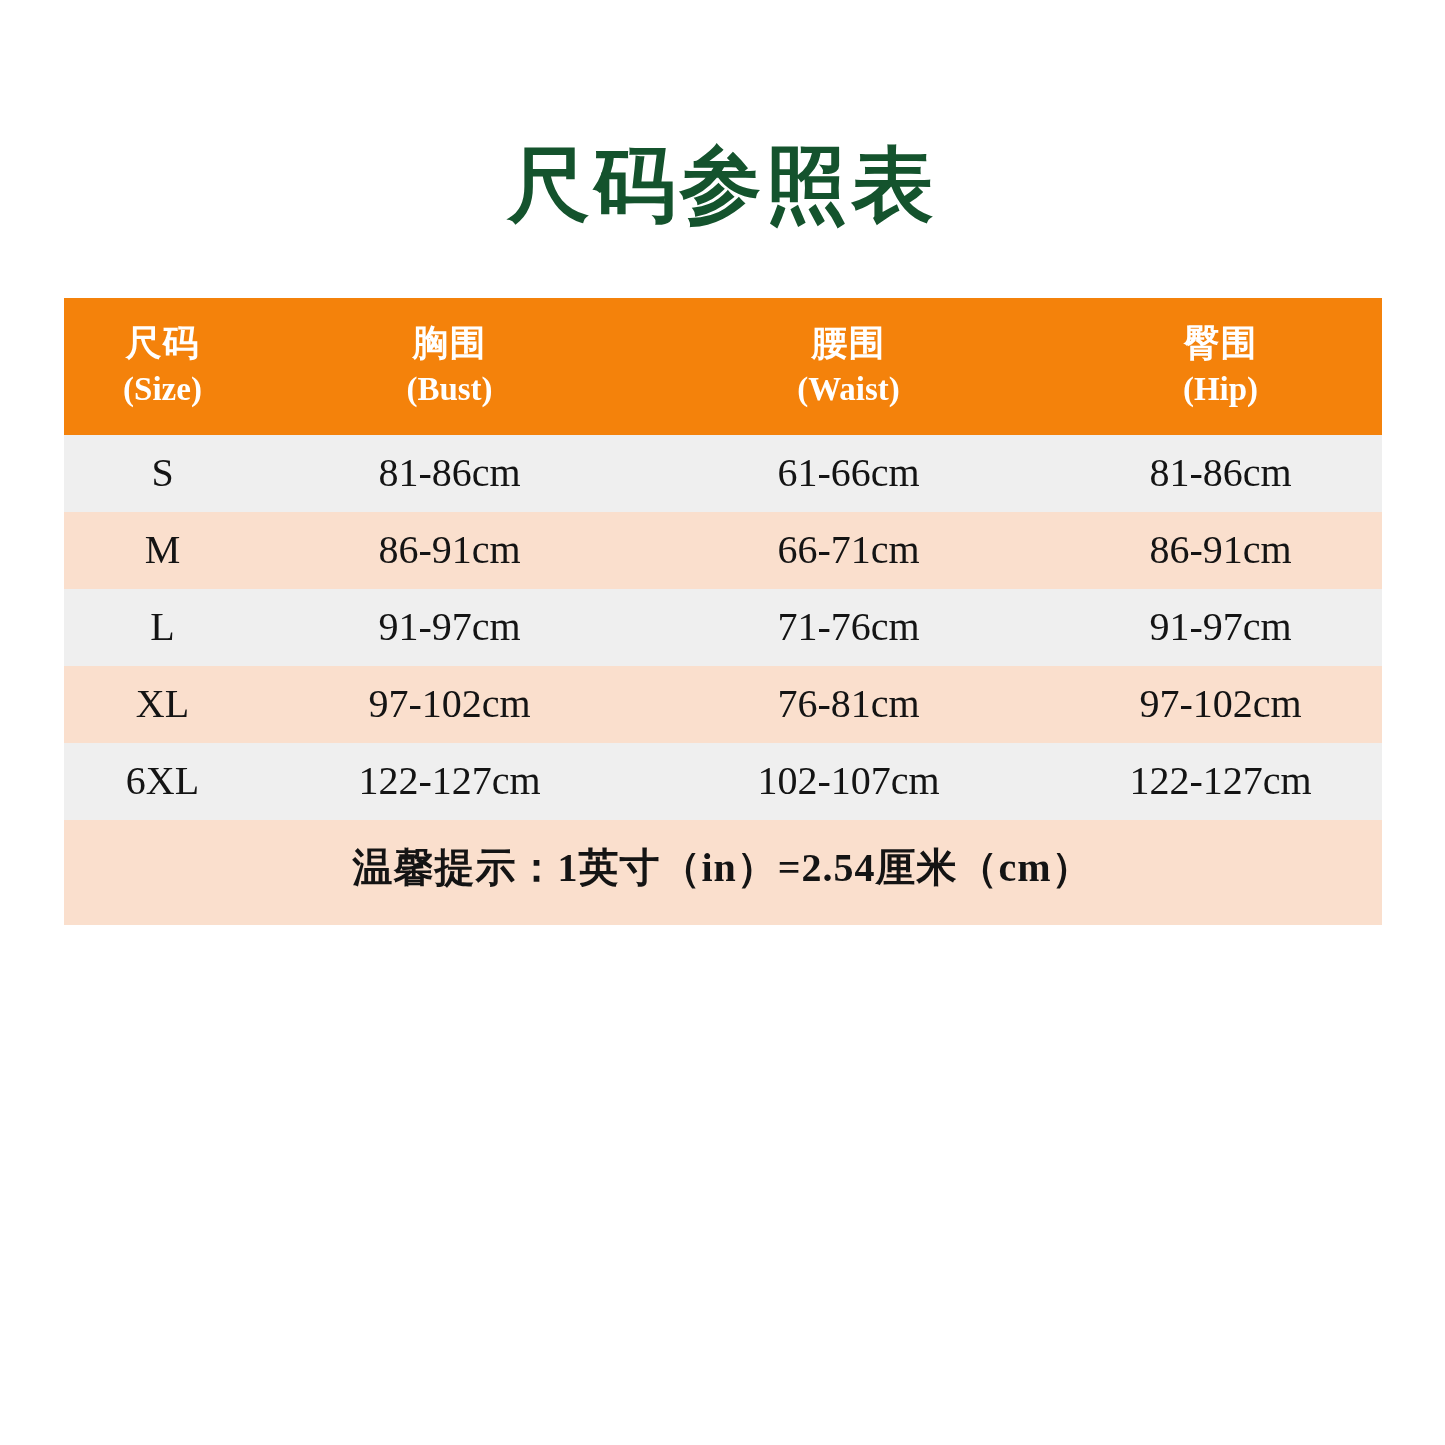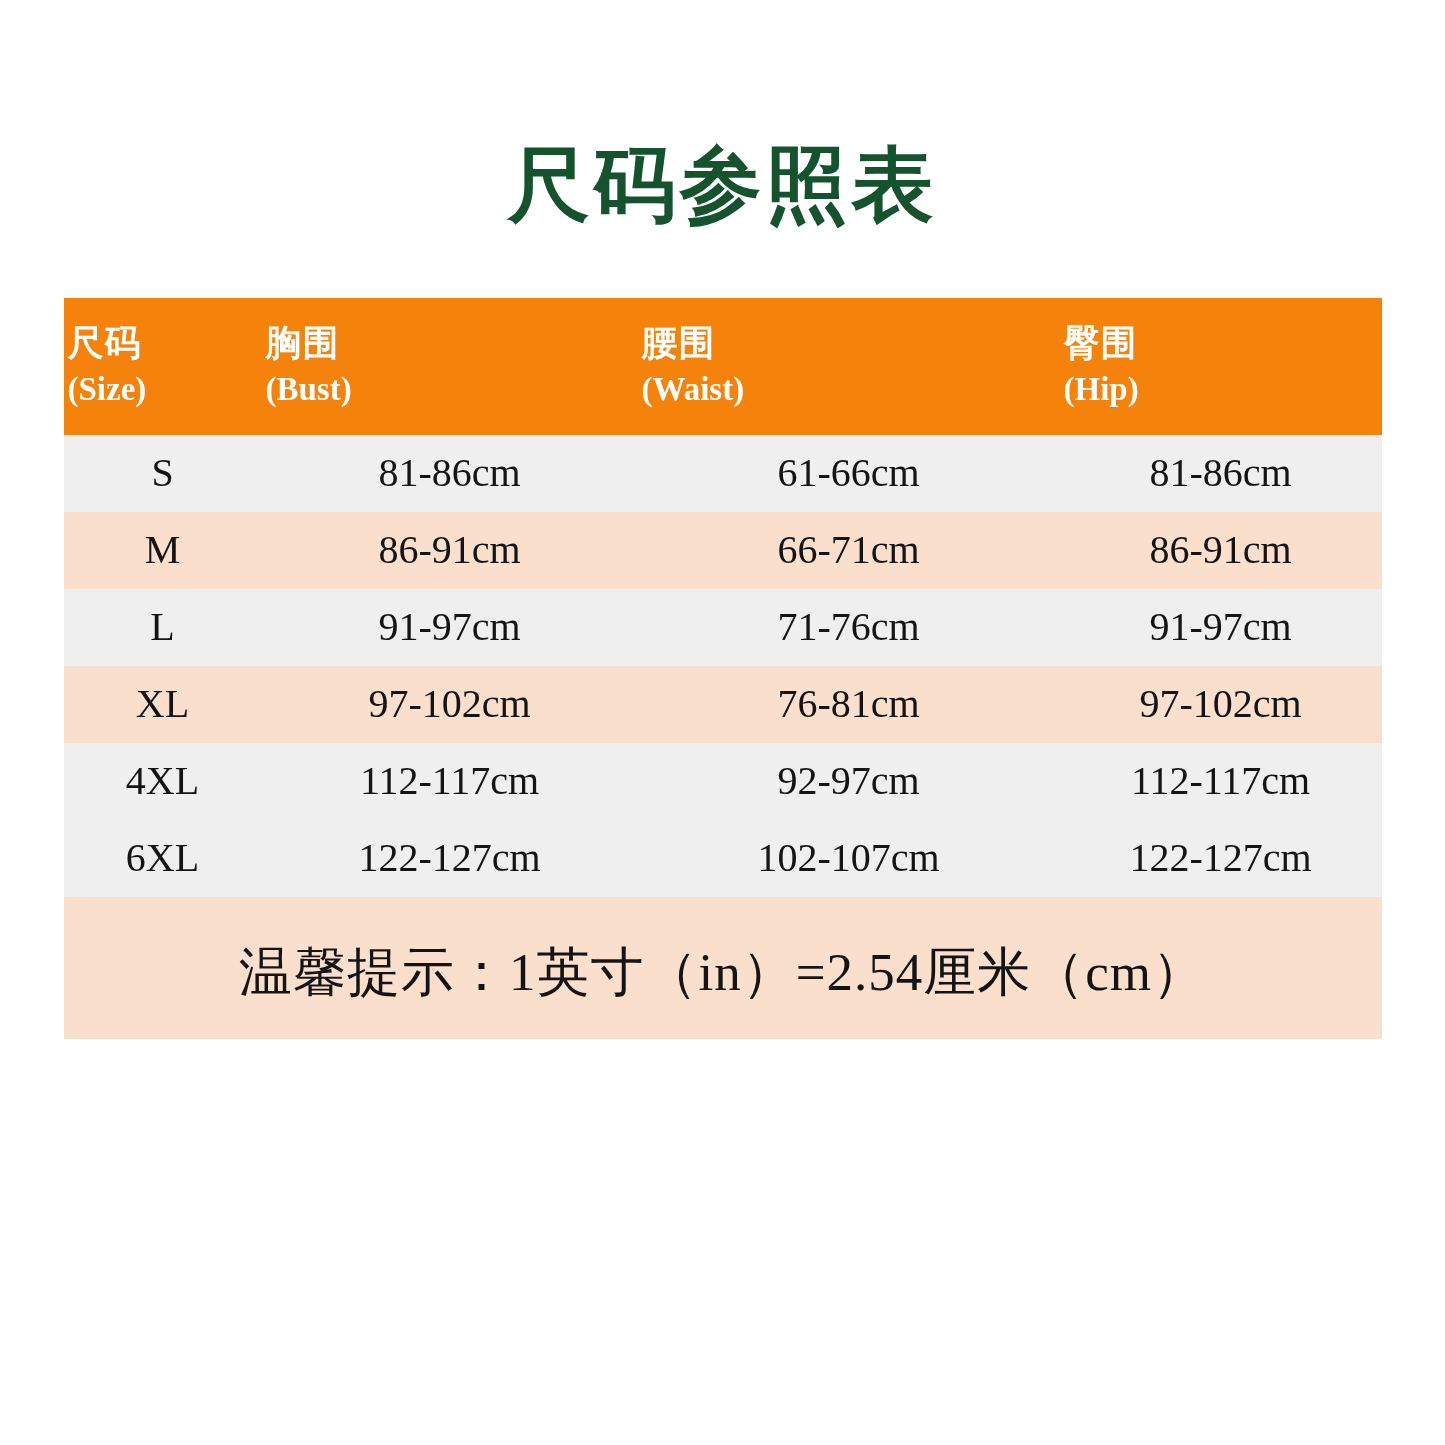--- a/index.html
+++ b/index.html
@@ -47,21 +47,21 @@
   table.size-table col.c4 { width: 322px; }
 
   thead th {
     background: #F4820B;
     color: #ffffff;
     font-family: "Liberation Serif", serif;
     font-weight: bold;
     font-size: 34px;
     line-height: 1.32;
     padding: 22px 4px 24px 4px;
-    text-align: left;
+    text-align: center;
     border: none;
     vertical-align: middle;
   }
   thead th .cn {
     display: block;
     font-size: 36px;
     letter-spacing: 1px;
   }
   thead th .en {
     display: block;
@@ -73,23 +73,23 @@
     padding: 14px 4px 16px 4px;
     border: none;
     color: #141414;
     white-space: nowrap;
   }
   tbody tr.odd td { background: #EFEFEF; }
   tbody tr.even td { background: #FADFCD; }
   tfoot td {
     background: #FADFCD;
     text-align: center;
-    font-size: 53px;
-    font-weight: normal;
-    padding: 40px 4px 30px 4px;
+    font-size: 40px;
+    font-weight: bold;
+    padding: 20px 4px 30px 4px;
     color: #141414;
     letter-spacing: 1px;
   }
 </style>
 </head>
 <body>
 
 <div class="page">
 
   <h1 class="title">尺码参照表</h1>
@@ -141,26 +141,20 @@
           <td>71-76cm</td>
           <td>91-97cm</td>
         </tr>
         <tr class="even">
           <td>XL</td>
           <td>97-102cm</td>
           <td>76-81cm</td>
           <td>97-102cm</td>
         </tr>
         <tr class="odd">
-          <td>4XL</td>
-          <td>112-117cm</td>
-          <td>92-97cm</td>
-          <td>112-117cm</td>
-        </tr>
-        <tr class="odd">
           <td>6XL</td>
           <td>122-127cm</td>
           <td>102-107cm</td>
           <td>122-127cm</td>
         </tr>
       </tbody>
       <tfoot>
         <tr>
           <td colspan="4">温馨提示：1英寸（in）=2.54厘米（cm）</td>
         </tr>

